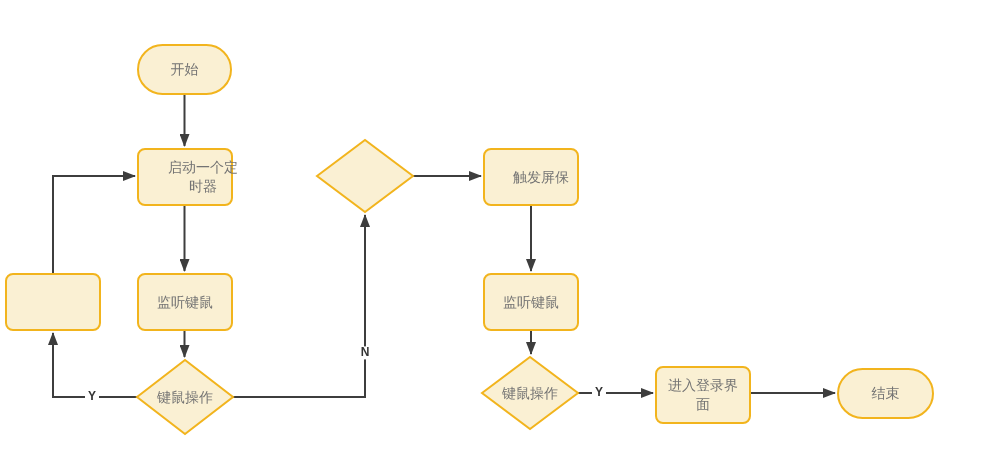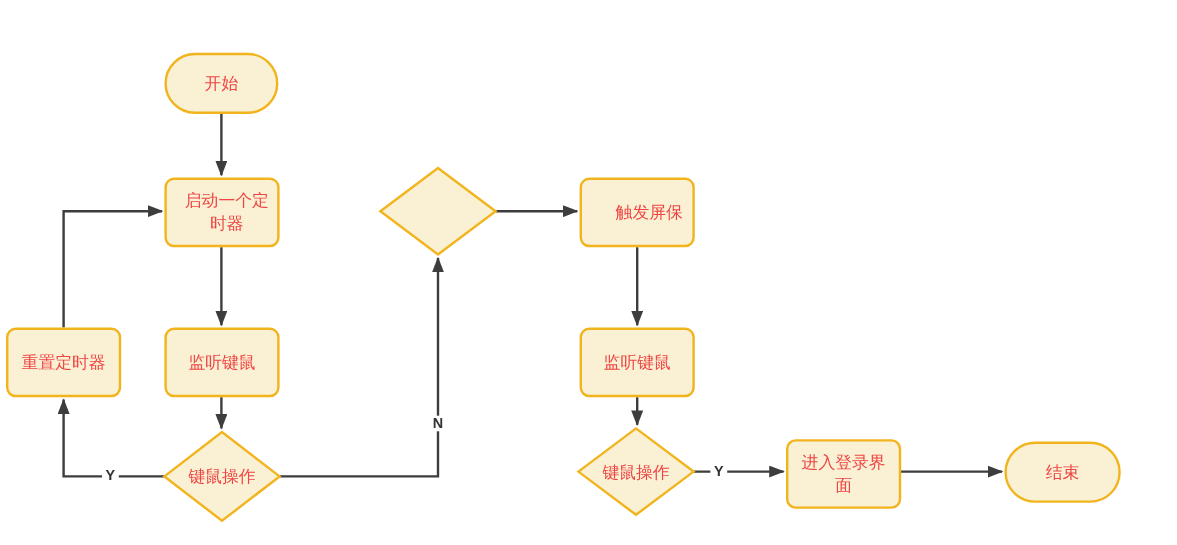--- a/index.html
+++ b/index.html
@@ -10,21 +10,21 @@
     font-family:"Liberation Sans","DejaVu Sans",sans-serif;
     overflow:hidden;
   }
   svg.layer { position:absolute; left:0; top:0; width:981px; height:454px; }
   .node-shape { fill:#FAF0D3; stroke:#F2B41D; stroke-width:2; }
   .edge { fill:none; stroke:#3D3D3D; stroke-width:2; }
   .node-label {
     position:absolute;
     display:flex; align-items:center; justify-content:center;
     text-align:center;
-    color:#ef4444; font-size:14px; line-height:1.35;
+    color:#737373; font-size:14px; line-height:1.35;
   }
   .node-label .wrap { display:inline-block; width:76px; }
   .edge-label {
     position:absolute;
     transform:translate(-50%,-50%);
     background:#ffffff;
     color:#333333;
     font-size:12px; font-weight:bold;
     padding:0 3px;
     line-height:1.1;
@@ -62,25 +62,24 @@
     <polygon class="node-shape" points="317,176 365,140 413,176 365,212"></polygon>
     <rect class="node-shape" x="484" y="149" width="94" height="56" rx="7"></rect>
     <rect class="node-shape" x="484" y="274" width="94" height="56" rx="7"></rect>
     <polygon class="node-shape" points="482,393 530,357 578,393 530,429"></polygon>
     <rect class="node-shape" x="656" y="367" width="94" height="56" rx="7"></rect>
     <rect class="node-shape" x="838" y="369" width="95" height="49" rx="24.5"></rect>
   </svg>
 
   <div class="node-label" style="left:138px; top:45px; width:93px; height:49px;">开始</div>
 
-  <div class="node-label" style="left:142px; top:149px; width:94px; height:56px;">
+  <div class="node-label" style="left:156px; top:149px; width:94px; height:56px;">
       <span class="wrap">启动一个定时器</span>
     </div>
 
-  <div class="node-label" style="left:6px; top:274px; width:94px; height:56px;">重置定时器</div>
 
   <div class="node-label" style="left:138px; top:274px; width:94px; height:56px;">监听键鼠</div>
 
   <div class="node-label" style="left:137px; top:360px; width:96px; height:74px;">键鼠操作</div>
 
 
   <div class="node-label" style="left:484px; top:149px; width:94px; height:56px;margin-left:10px;">触发屏保</div>
 
   <div class="node-label" style="left:484px; top:274px; width:94px; height:56px;">监听键鼠</div>
 

